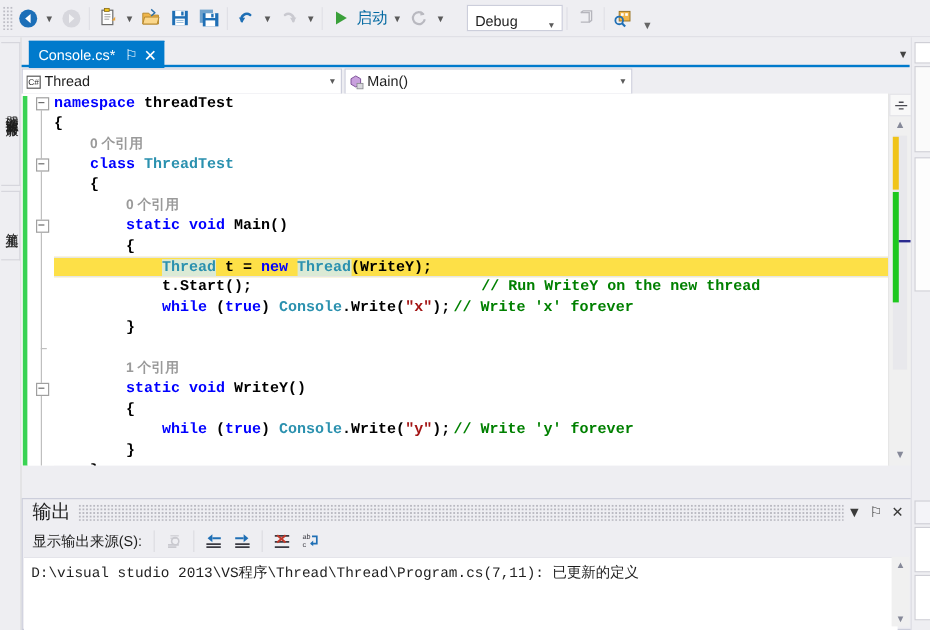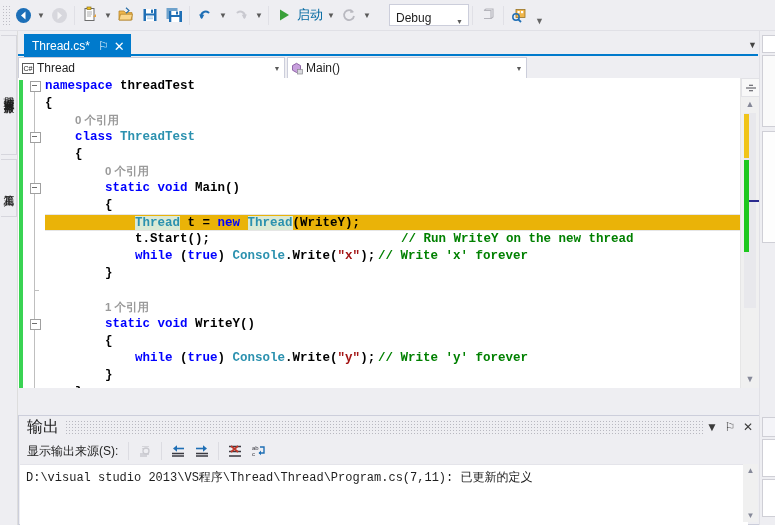--- a/index.html
+++ b/index.html
@@ -163,21 +163,21 @@
   .codearea {
     position: absolute; left: 27px; top: 0; right: 0; height: 310px;
     font-family: "Liberation Mono", "DejaVu Sans Mono", monospace;
     font-size: 12.5px;
     line-height: 17px;
     white-space: pre;
     color: #000;
     font-weight: bold;
   }
   .cl { height: 17px; white-space: pre; }
-  .cl.hl { background: #eab308; border-top:1px solid #e6e6e6; border-bottom:1px solid #e6e6e6; height:15px;}
+  .cl.hl { background: #fde047; border-top:1px solid #e6e6e6; border-bottom:1px solid #e6e6e6; height:15px;}
   .kw   { color: #0000ff; }
   .typ  { color: #2b91af; }
   .str  { color: #a31515; }
   .cmt  { color: #008000; }
   .ref  { color: #9a9a9a; font-size: 11.5px; font-family: "Liberation Sans", sans-serif;}
   .refhl { background: #dbead5; }
 
   .cmtcol { position: absolute; }
 
   
@@ -399,21 +399,21 @@
   </div>
 
   <div class="leftstrip">
     <div class="vtab" id="vtab0">服务器资源管理器</div>
     <div class="vtab" id="vtab1">工具箱</div>
   </div>
 
   <div class="doctabrow">
     <div class="tabrow-line"></div>
     <div class="doctab">
-      <span class="t-label">Thread.cs*</span>
+      <span class="t-label">Console.cs*</span>
       <span class="t-pin">⚐</span>
       <span class="t-close">✕</span>
     </div>
     <div class="tabrow-caret">▼</div>
   </div>
 
   <div class="navbar">
     <div class="navcombo" id="nav0">
       <span class="nc-icon">
         <svg width="13" height="13" viewBox="0 0 13 13">

